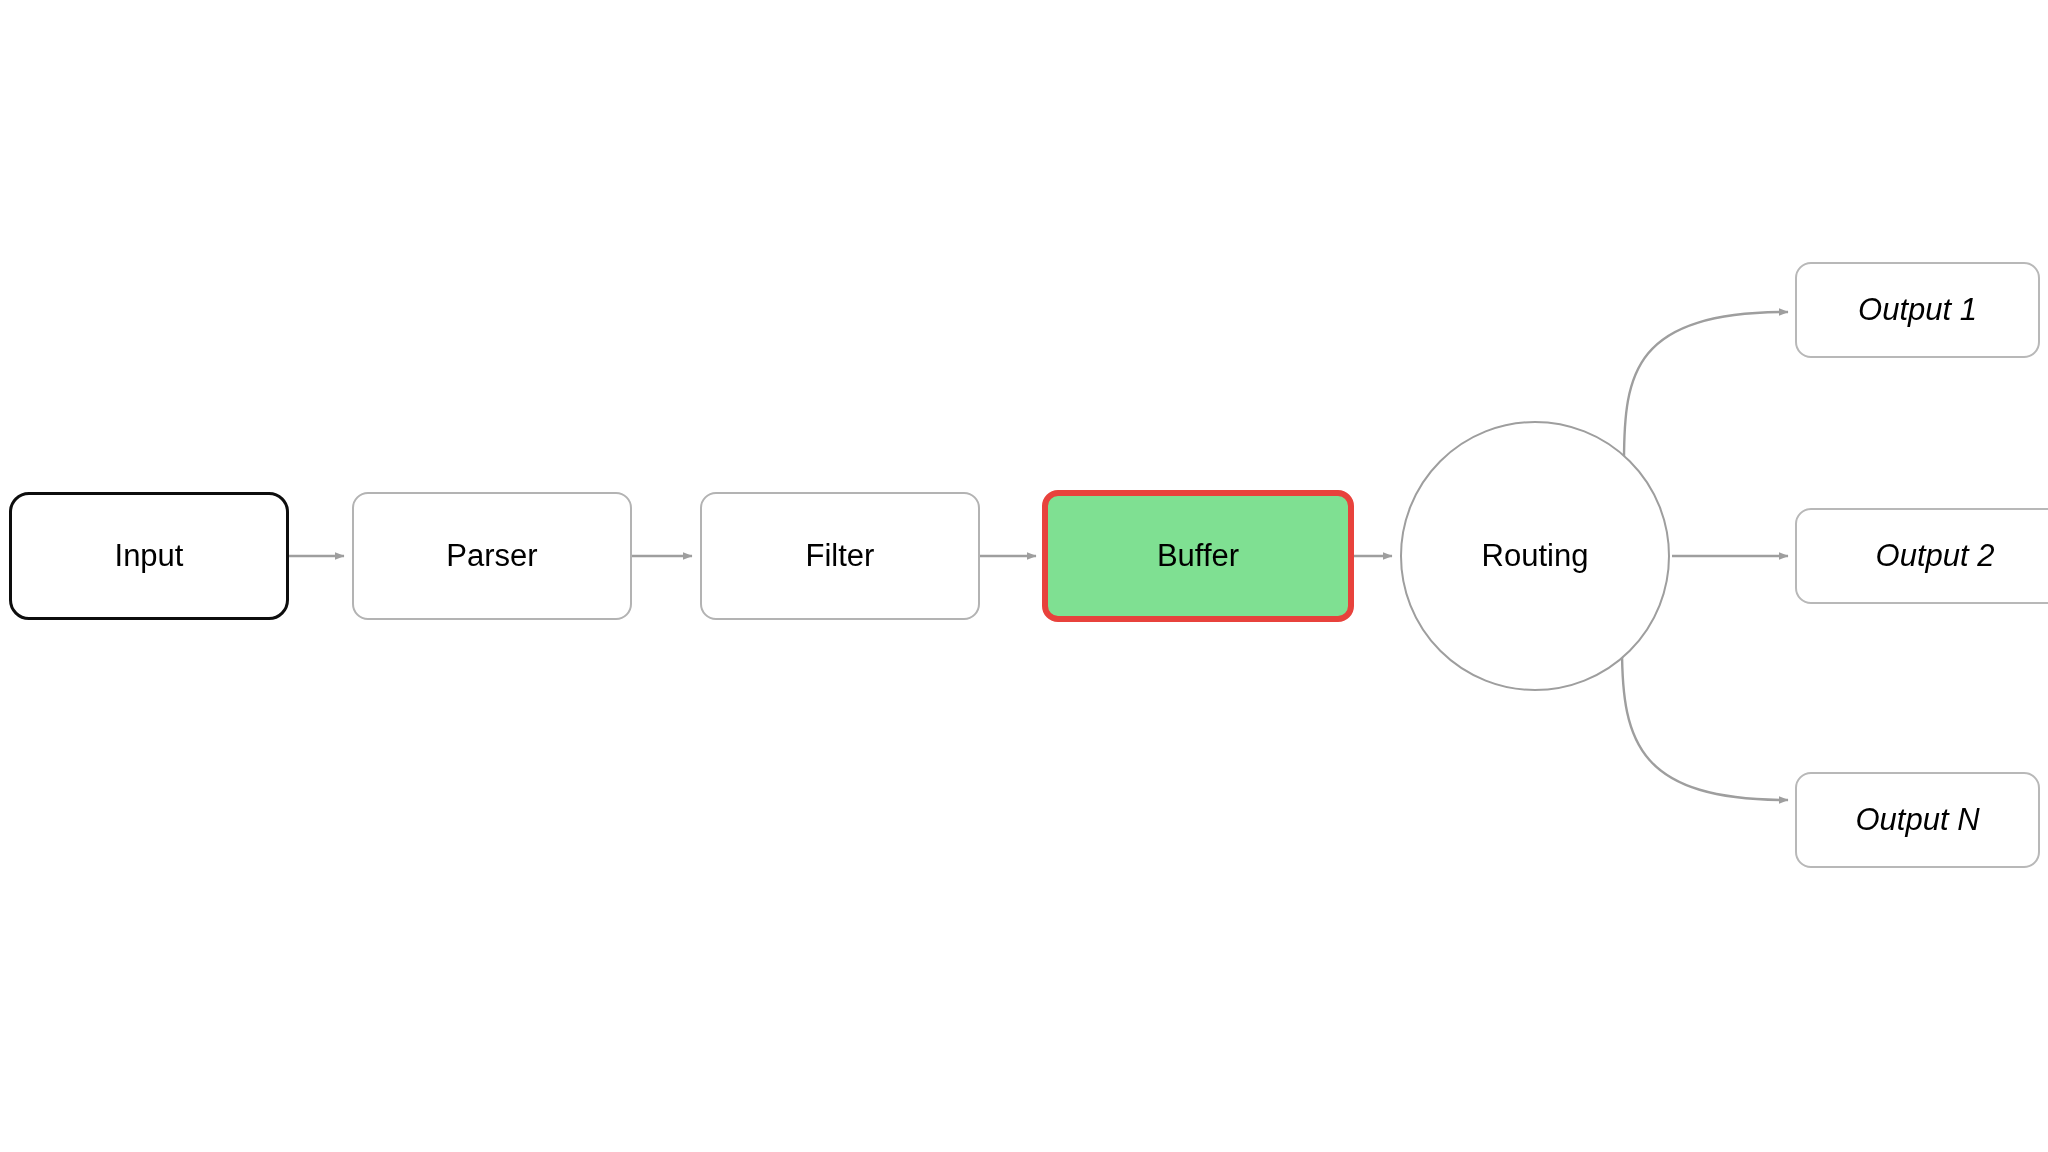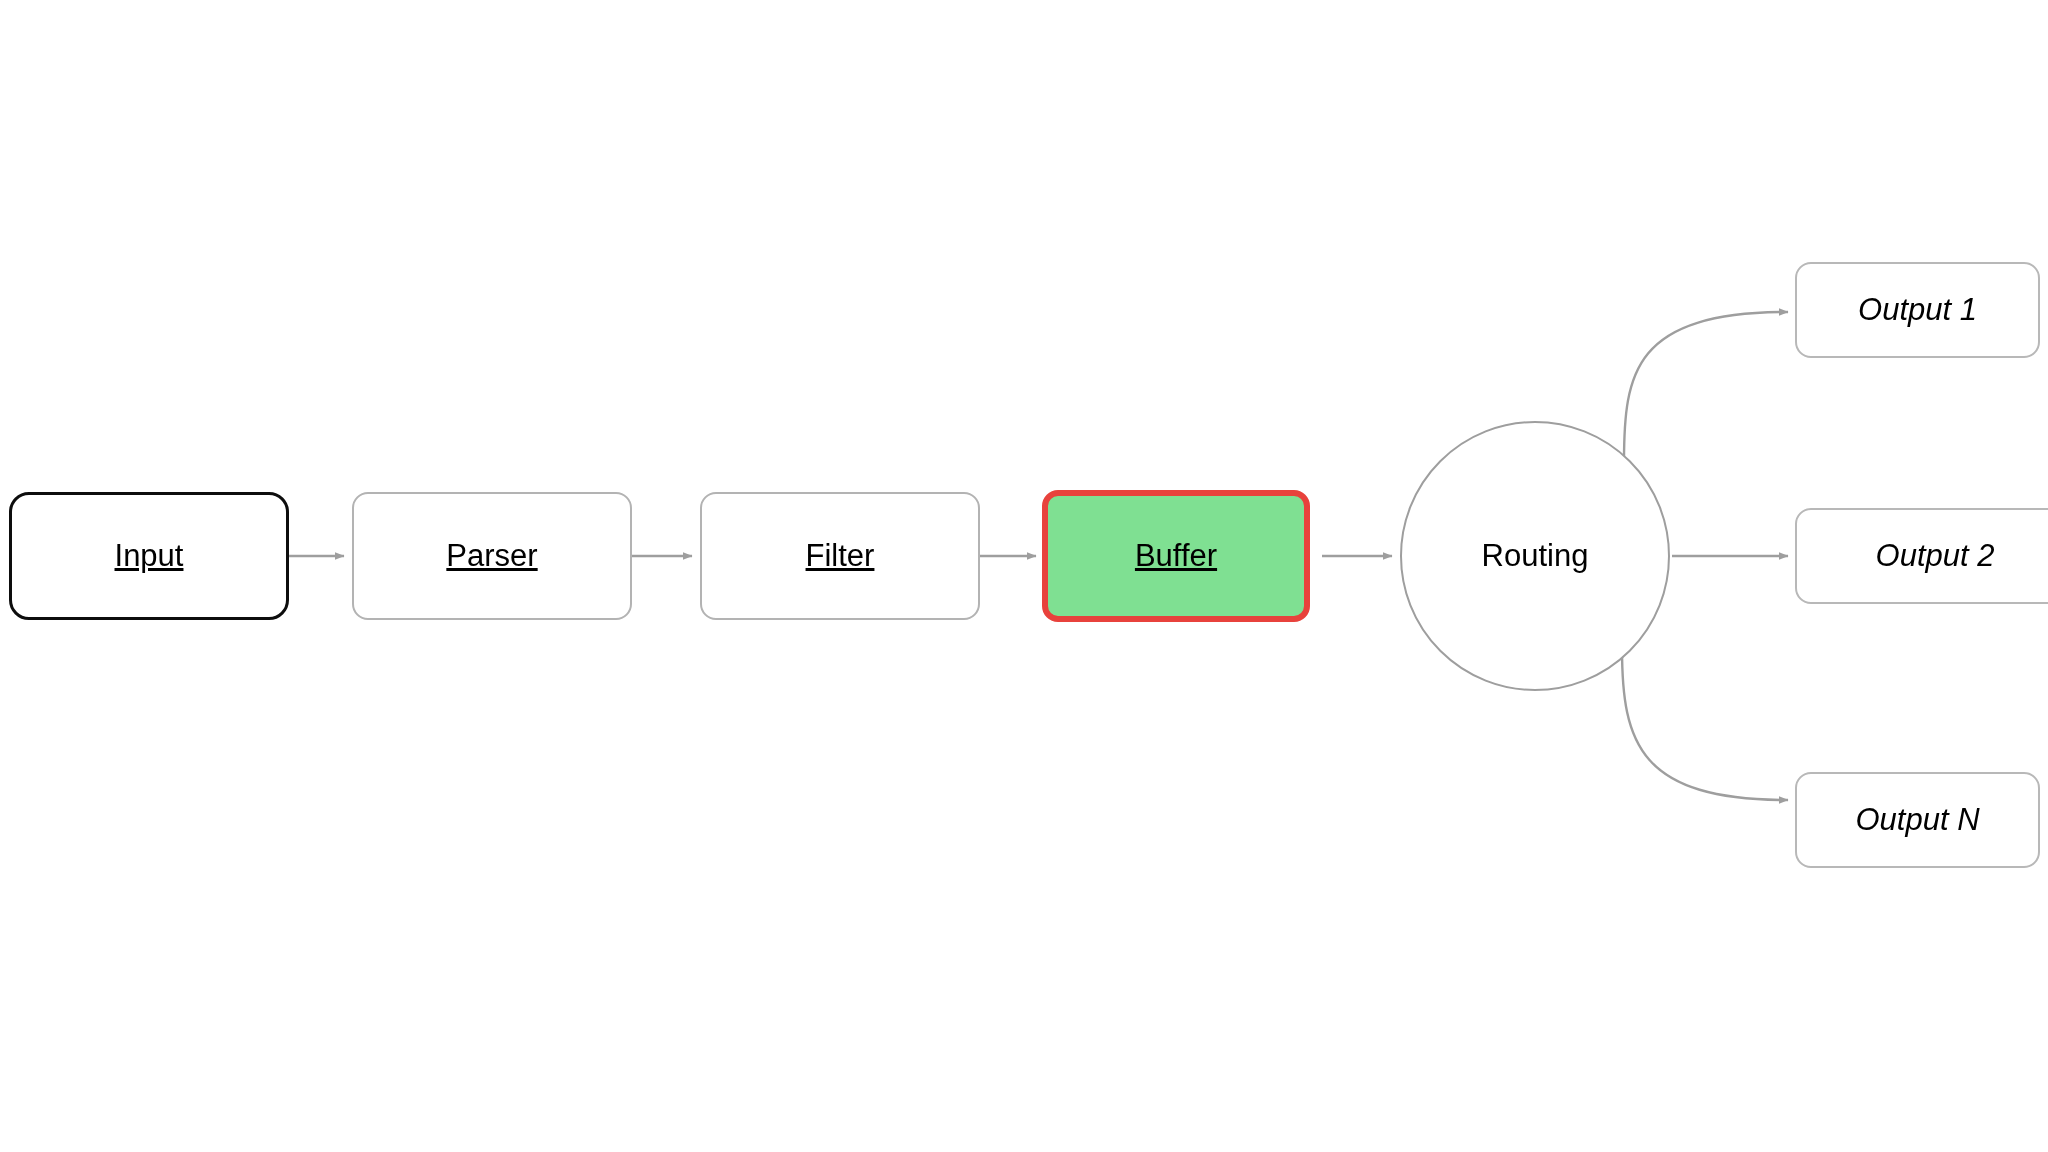--- a/index.html
+++ b/index.html
@@ -38,21 +38,20 @@
   .node-label {
     display: block;
     line-height: 1.1;
     color: #000000;
     white-space: nowrap;
   }
 
   
   .node-process {
     border-radius: 16px;
-    text-decoration: underline;
   }
   .node-process.plain {
     border: 2px solid #b3b3b3;
   }
   .node-process.strong {
     border: 3px solid #0d0d0d;
     border-radius: 20px;
   }
   .node-process.highlight {
     border: 6px solid #e8423c;
@@ -114,21 +113,21 @@
   </div>
 
   <div class="node node-process plain" style="left:700px; top:492px; width:280px; height:128px;">
     <span class="node-label label-24">Filter</span>
   </div>
 
   <div class="node node-process plain" style="left:352px; top:492px; width:280px; height:128px;">
     <span class="node-label label-24">Parser</span>
   </div>
 
-  <div class="node node-process highlight" style="left:1042px; top:490px; width:268px; height:132px;">
+  <div class="node node-process highlight" style="left:1042px; top:490px; width:312px; height:132px;">
     <span class="node-label label-24">Buffer</span>
   </div>
 
   <div class="node node-circle" style="left:1400px; top:421px; width:270px; height:270px;justify-content:center;">
     <span class="node-label label-24">Routing</span>
   </div>
 
   <div class="node node-output" style="left:1795px; top:262px; width:245px; height:96px;">
     <span class="node-label label-out">Output 1</span>
   </div>

